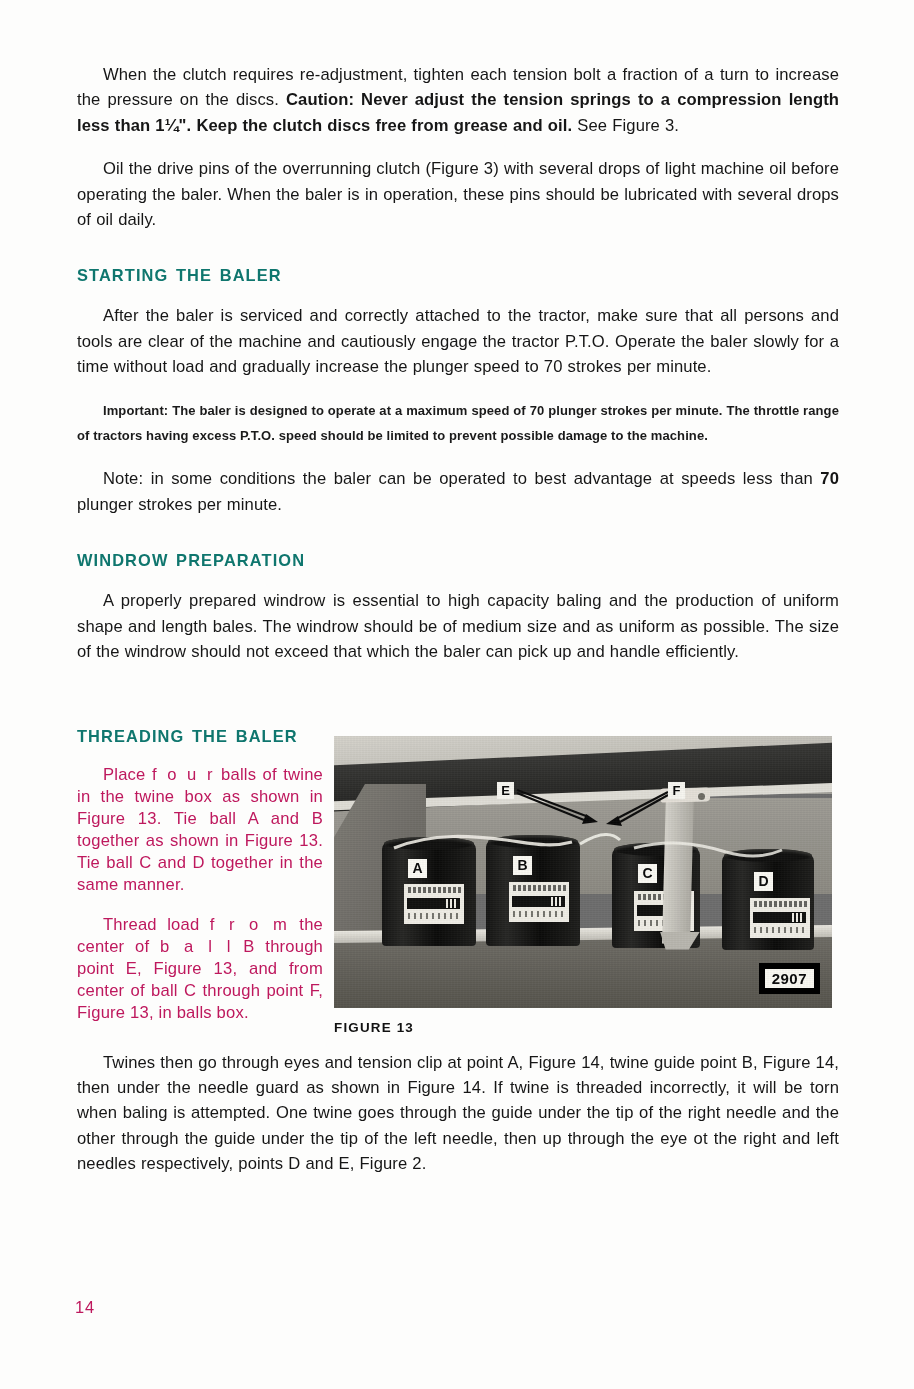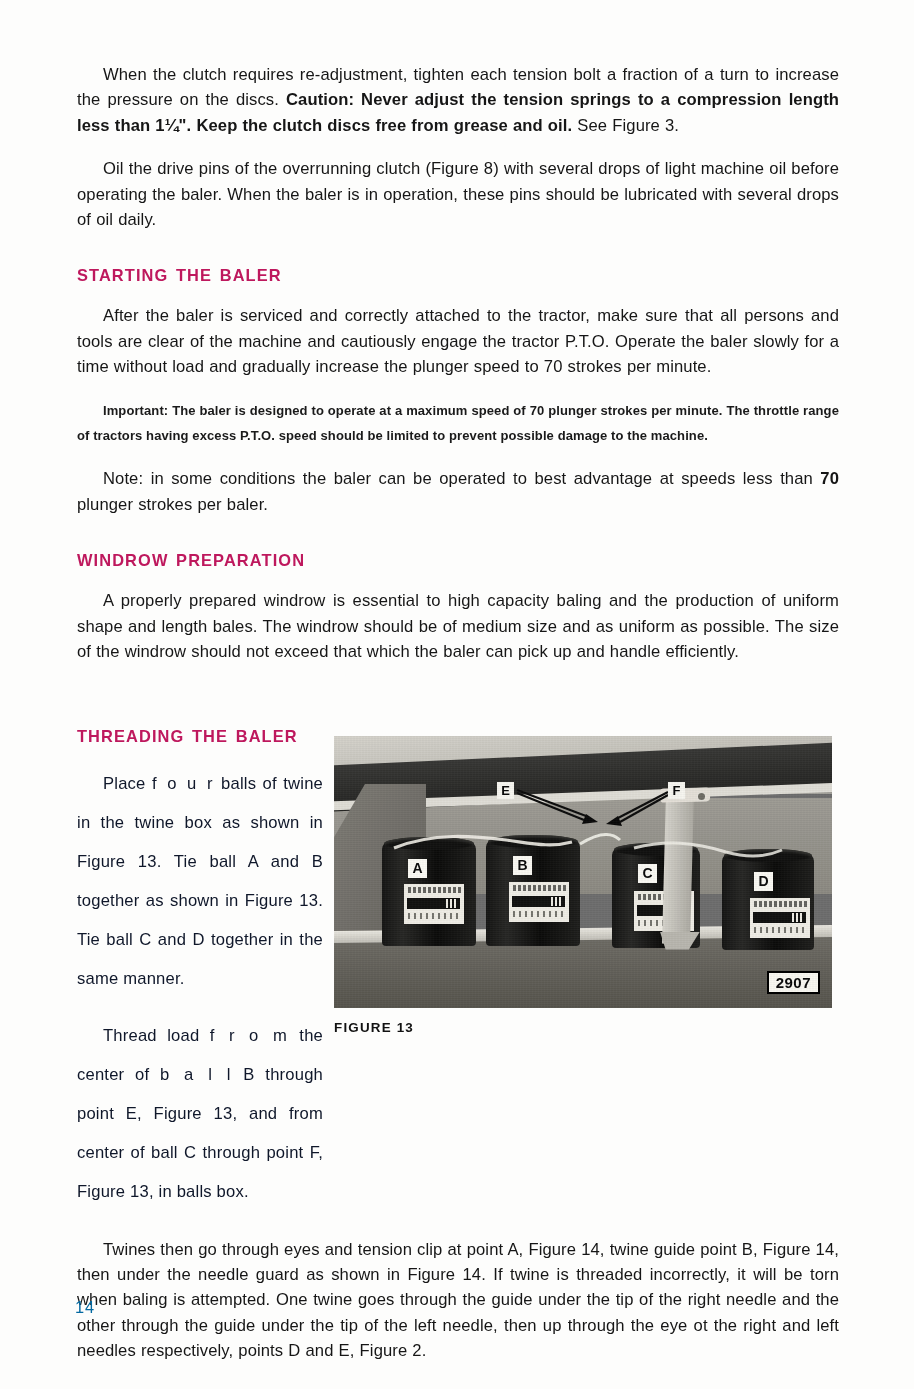--- a/index.html
+++ b/index.html
@@ -44,21 +44,21 @@
   .gap-xl { height: 44px; }
 
   b, .bold { font-weight: bold; }
 
   h2.section {
     margin: 0;
     font-size: 16.4px;
     font-weight: bold;
     letter-spacing: 1.1px;
     word-spacing: 2px;
-    color: #be185d;
+    color: #0f766e;
   }
 
   p.lead-bold {
     margin: 0;
     font-size: 13px;
     line-height: 25.4px;
     text-align: justify;
     text-indent: 26px;
     font-weight: bold;
     letter-spacing: 0.1px;
@@ -68,25 +68,25 @@
   .thread-wrap {
     position: relative;
     width: 762px;
   }
   .thread-col {
     width: 246px;
   }
   p.narrow {
     margin: 0;
     font-size: 16.6px;
-    line-height: 39px;
+    line-height: 22px;
     text-align: justify;
     text-indent: 26px;
     letter-spacing: 0.2px;
-    color: #0f172a;
+    color: #be185d;
   }
   .spaced { letter-spacing: 2.2px; }
 
   
   .figure {
     position: absolute;
     left: 257px;
     top: 9px;
     width: 498px;
   }
@@ -235,21 +235,21 @@
   .photo-num {
     position: absolute;
     right: 12px;
     bottom: 14px;
     background: #f1f0ea;
     color: #101010;
     font-size: 15px;
     font-weight: bold;
     letter-spacing: 0.5px;
     padding: 1px 7px;
-    border: 2px solid #000000;
+    border: 6px solid #000000;
     font-family: "Liberation Sans", sans-serif;
   }
 
   .grain {
     position: absolute; inset: 0;
     pointer-events: none;
     opacity: .20;
     background-image:
       repeating-linear-gradient(0deg, rgba(255,255,255,.10) 0 1px, rgba(0,0,0,.10) 1px 2px),
       repeating-linear-gradient(90deg, rgba(255,255,255,.06) 0 1px, rgba(0,0,0,.06) 1px 3px);
@@ -262,45 +262,45 @@
     letter-spacing: 1.2px;
     color: #121212;
     padding-right: 10px;
   }
 
   .page-number {
     position: absolute;
     left: 75px;
     top: 1298px;
     font-size: 16.4px;
-    color: #0369a1;
+    color: #be185d;
     letter-spacing: 1px;
   }
 </style>
 </head>
 <body>
 
 <div class="page">
   <div class="content">
 
     <p class="body"><span>When the clutch requires re-adjustment, tighten each tension bolt a fraction of a turn to increase the pressure on the discs. </span><b>Caution: Never adjust the tension springs to a compression length less than 1¼". Keep the clutch discs free from grease and oil.</b><span> See Figure 3.</span></p>
 
     <div class="gap-sm"></div>
 
-    <p class="body">Oil the drive pins of the overrunning clutch (Figure 8) with several drops of light machine oil before operating the baler. When the baler is in operation, these pins should be lubricated with several drops of oil daily.</p>
+    <p class="body">Oil the drive pins of the overrunning clutch (Figure 3) with several drops of light machine oil before operating the baler. When the baler is in operation, these pins should be lubricated with several drops of oil daily.</p>
 
     <div class="gap-lg"></div>
 
     <h2 class="section">STARTING THE BALER</h2>
     <div class="gap-sm"></div>
     <p class="body">After the baler is serviced and correctly attached to the tractor, make sure that all persons and tools are clear of the machine and cautiously engage the tractor P.T.O. Operate the baler slowly for a time without load and gradually increase the plunger speed to 70 strokes per minute.</p>
     <div class="gap-sm"></div>
     <p class="lead-bold">Important: The baler is designed to operate at a maximum speed of 70 plunger strokes per minute. The throttle range of tractors having excess P.T.O. speed should be limited to prevent possible damage to the machine.</p>
     <div class="gap-sm"></div>
-    <p class="body"><span>Note: in some conditions the baler can be operated to best advantage at speeds less than </span><b>70</b><span> plunger strokes per baler.</span></p>
+    <p class="body"><span>Note: in some conditions the baler can be operated to best advantage at speeds less than </span><b>70</b><span> plunger strokes per minute.</span></p>
 
     <div class="gap-lg"></div>
 
     <h2 class="section">WINDROW PREPARATION</h2>
     <div class="gap-sm"></div>
     <p class="body">A properly prepared windrow is essential to high capacity baling and the production of uniform shape and length bales. The windrow should be of medium size and as uniform as possible. The size of the windrow should not exceed that which the baler can pick up and handle efficiently.</p>
     <div class="gap-sm"></div>
 
     <div class="gap-xl"></div>
 

